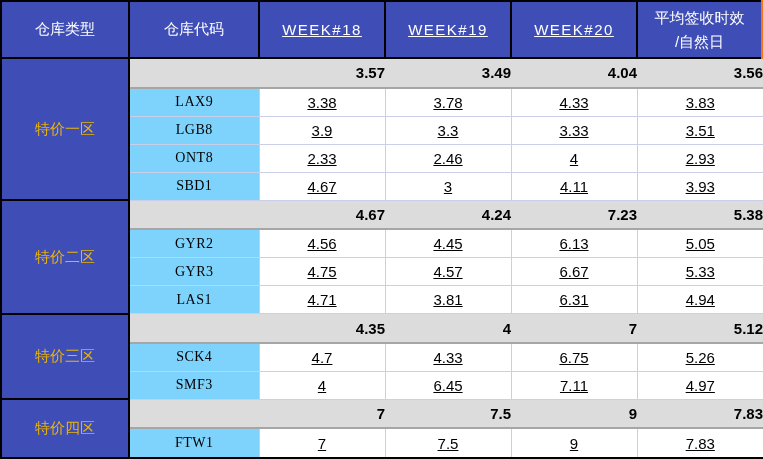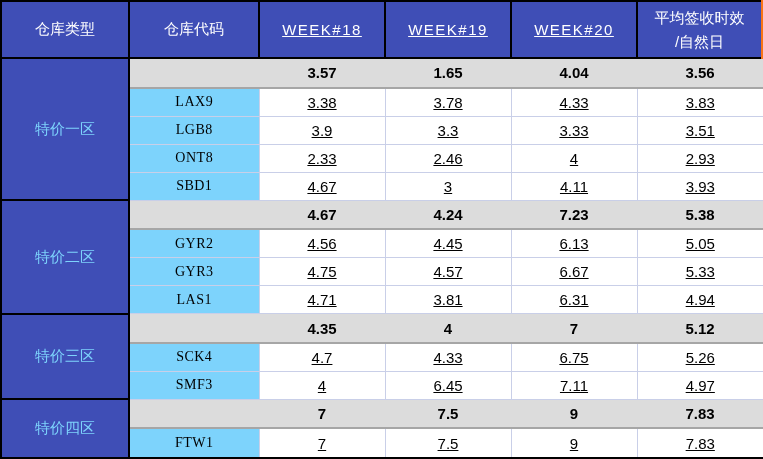--- a/index.html
+++ b/index.html
@@ -14,26 +14,26 @@
   th.hdr{
     background:#3F4EB6;color:#fff;font-weight:normal;font-size:15px;
     border-right:2px solid #000;border-bottom:2px solid #000;
     text-align:center;vertical-align:middle;padding:0;
   }
   th.hdr:last-child{border-right:6px solid #f97316;}
   .hdr-week{letter-spacing:1.5px;text-decoration:underline;}
   .hdr-two-line{font-size:14px;line-height:1.6;}
   td{text-align:center;vertical-align:middle;font-size:15px;color:#000;padding:0;}
   td.grp{
-    background:#3F4EB6;color:#7dd3fc;font-size:15px;
+    background:#3F4EB6;color:#eab308;font-size:15px;
     border-right:2px solid #000;border-bottom:2px solid #000;
   }
   td.sum{
     background:#DCDCDC;font-weight:bold;
-    border-bottom:2px solid #A6A6A6;border-right:none;
+    border-bottom:2px solid #A6A6A6;border-right:none;text-align:right;
   }
   td.code{
     font-family:"Liberation Serif","DejaVu Serif",serif;font-size:14px;
     letter-spacing:0.5px;background:#7dd3fc;
     border-right:1px solid #C9CFE8;border-bottom:1px solid #C9CFE8;
   }
   td.num{
     background:#fff;
     border-right:1px solid #C9CFE8;border-bottom:1px solid #C9CFE8;text-decoration:underline;
   }
@@ -64,21 +64,21 @@
           <div>/自然日</div>
         </th>
       </tr>
     </thead>
     <tbody>
 
       <tr>
         <td class="grp" rowspan="5">特价一区</td>
         <td class="sum"></td>
         <td class="sum">3.57</td>
-        <td class="sum">1.65</td>
+        <td class="sum">3.49</td>
         <td class="sum">4.04</td>
         <td class="sum lastcol">3.56</td>
       </tr>
       <tr>
         <td class="code">LAX9</td>
         <td class="num">3.38</td>
         <td class="num">3.78</td>
         <td class="num">4.33</td>
         <td class="num lastcol">3.83</td>
       </tr>

